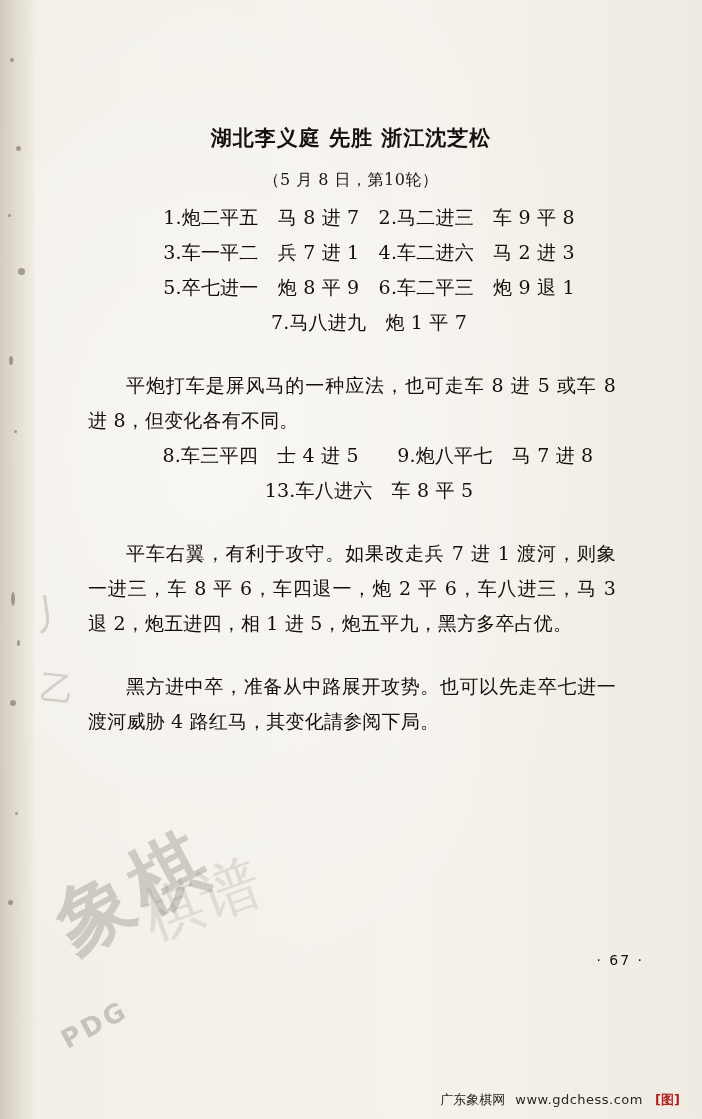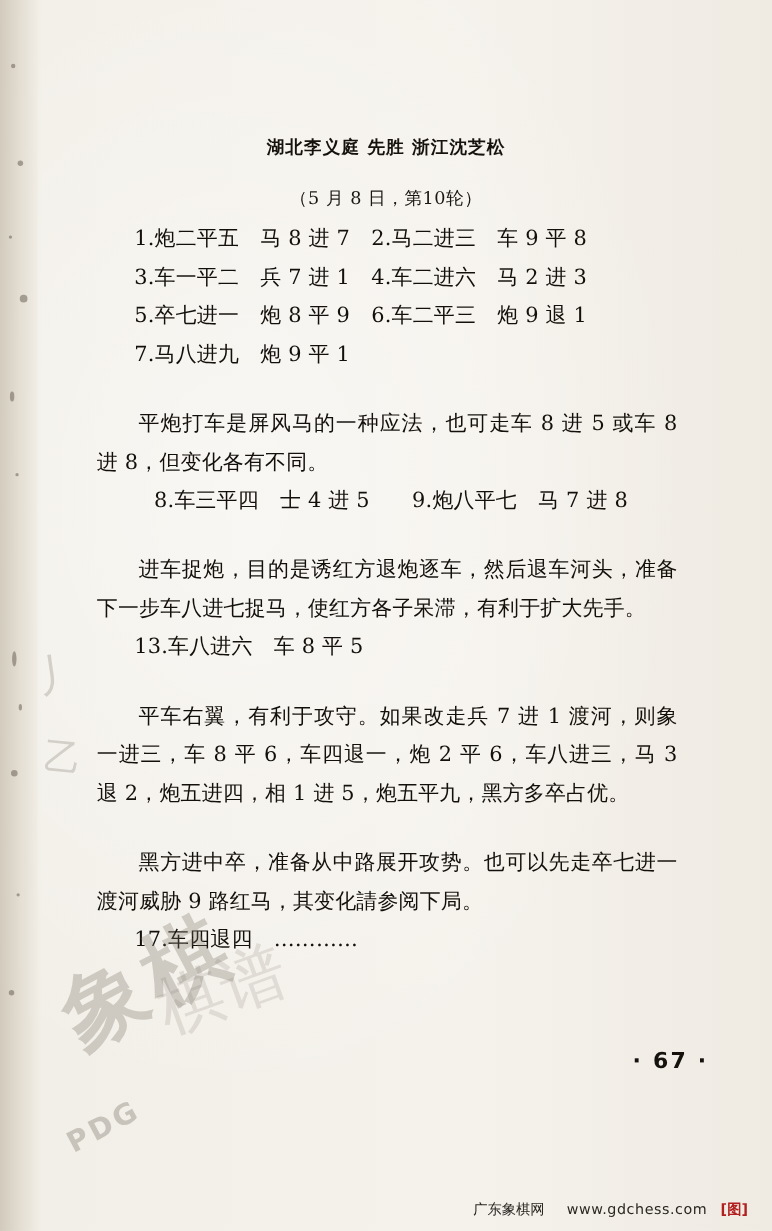--- a/index.html
+++ b/index.html
@@ -51,21 +51,21 @@
     width: 702px; height: 1119px;
   }
 
   .title {
     position: absolute;
     left: 0; right: 0;
     top: 124px;
     text-align: center;
     font-family: "DejaVu Sans", sans-serif;
     font-weight: bold;
-    font-size: 16px;
+    font-size: 21px;
     letter-spacing: 1px;
     color: #15120e;
   }
   .subtitle {
     position: absolute;
     left: 0; right: 0;
     top: 170px;
     text-align: center;
     font-size: 16px;
     color: #1a1712;
@@ -78,37 +78,38 @@
     width: 528px;
     top: 200px;
     font-size: 19px;
     line-height: 35px;
     color: #130f0a;
   }
 
   .line {
     white-space: nowrap;
     letter-spacing: 0.2px;
+    text-align: center;
   }
   .line.indent { text-indent: 34px; }
   .line.indent2 { text-indent: 52px; }
   .para {
     text-indent: 38px;
     letter-spacing: 0.2px;
     text-align: justify;
     margin-top: 28px;
   }
 
   .page-number {
     position: absolute;
     right: 58px;
     top: 952px;
     font-family: "DejaVu Sans", sans-serif;
-    font-size: 20px;
-    font-weight: bold;
+    font-size: 14px;
+    font-weight: normal;
     color: #15120e;
     letter-spacing: 2px;
   }
 
   
   .watermark {
     position: absolute;
     left: 20px;
     top: 860px;
     width: 360px;
@@ -161,21 +162,21 @@
 
   .footer {
     position: absolute;
     right: 22px;
     bottom: 10px;
     font-family: "DejaVu Sans", sans-serif;
     font-size: 13px;
     color: #2a2722;
     white-space: nowrap;
   }
-  .footer .url { margin-left: 16px; letter-spacing: 0.5px; text-align: right; }
+  .footer .url { margin-left: 6px; letter-spacing: 0.5px; text-align: right; }
   .footer .badge {
     display: inline-block;
     margin-left: 8px;
     color: #b21f1f;
     font-weight: bold;
     font-size: 13px;
   }
 </style>
 </head>
 <body>
@@ -202,36 +203,34 @@
 <div class="content">
 
   <div class="title">湖北李义庭  先胜  浙江沈芝松</div>
   <div class="subtitle">（5 月 8 日，第10轮）</div>
 
   <div class="body-block">
 
     <div class="line indent">1.炮二平五　马 8 进 7　2.马二进三　车 9 平 8</div>
     <div class="line indent">3.车一平二　兵 7 进 1　4.车二进六　马 2 进 3</div>
     <div class="line indent">5.卒七进一　炮 8 平 9　6.车二平三　炮 9 退 1</div>
-    <div class="line indent">7.马八进九　炮 9 平 1</div>
+    <div class="line indent">7.马八进九　炮 1 平 7</div>
 
     <div class="para">平炮打车是屏风马的一种应法，也可走车 8 进 5 或车 8 进 8，但变化各有不同。</div>
 
     <div class="line indent2">8.车三平四　士 4 进 5　　9.炮八平七　马 7 进 8</div>
 
-    <div class="para">进车捉炮，目的是诱红方退炮逐车，然后退车河头，准备下一步车八进七捉马，使红方各子呆滞，有利于扩大先手。</div>
 
     <div class="line indent">13.车八进六　车 8 平 5</div>
 
     <div class="para">平车右翼，有利于攻守。如果改走兵 7 进 1 渡河，则象一进三，车 8 平 6，车四退一，炮 2 平 6，车八进三，马 3 退 2，炮五进四，相 1 进 5，炮五平九，黑方多卒占优。</div>
 
 
-    <div class="para">黑方进中卒，准备从中路展开攻势。也可以先走卒七进一渡河威胁 9 路红马，其变化請参阅下局。</div>
-
-    <div class="line indent">17.车四退四　…………</div>
+    <div class="para">黑方进中卒，准备从中路展开攻势。也可以先走卒七进一渡河威胁 4 路红马，其变化請参阅下局。</div>
+
 
 
   </div>
 
   <div class="page-number">· 67 ·</div>
 </div>
 
 <div class="watermark">
   <div class="wm-cursive">棋谱</div>
   <div class="wm-text">象棋</div>

